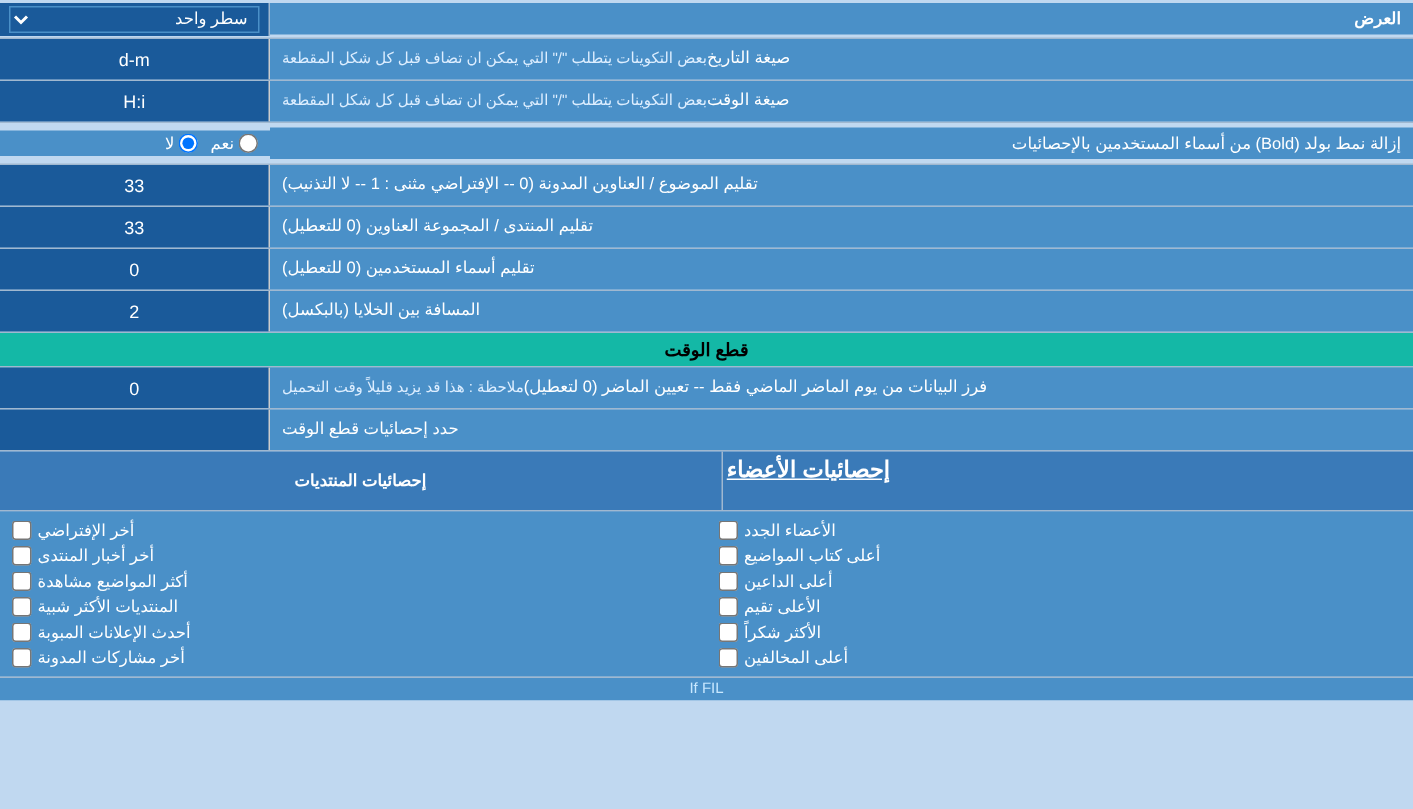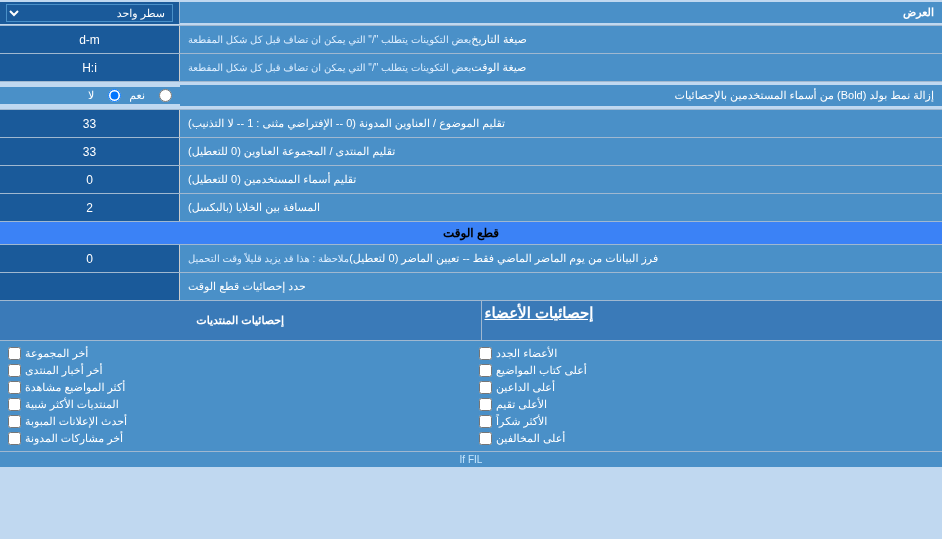--- a/index.html
+++ b/index.html
@@ -53,21 +53,21 @@
       background: #1a5a9a;
       border: none;
       color: #fff;
       text-align: center;
       font-size: 12px;
       width: 100%;
       outline: none;
       direction: ltr;
     }
     .section-header {
-      background: #3b82f6;
+      background: #14b8a6;
       color: #000;
       font-weight: bold;
       text-align: center;
       padding: 4px 8px;
       width: 100%;
       border-bottom: 1px solid #a0b8d0;
       font-size: 12px;
     }
     
     .top-row {
@@ -128,21 +128,21 @@
       align-items: center;
       justify-content: flex-start;
       gap: 8px;
       direction: rtl;
     }
     .radio-row-input label {
       color: #fff;
       font-size: 11px;
       display: flex;
       align-items: center;
-      gap: 14px;
+      gap: 3px;
     }
     
     .checkboxes-area {
       display: flex;
       width: 100%;
       background: #4a90c8;
       padding: 4px 0;
     }
     .checkbox-col {
       flex: 1;
@@ -299,21 +299,21 @@
         <input type="checkbox" style="">
       </div>
       <div class="checkbox-item">
         <span>أعلى المخالفين</span>
         <input type="checkbox" style="">
       </div>
     </div>
 
     <div class="checkbox-col">
       <div class="checkbox-item">
-        <span>أخر المجموعة</span>
+        <span>أخر الإفتراضي</span>
         <input type="checkbox" style="">
       </div>
       <div class="checkbox-item">
         <span>أخر أخبار المنتدى</span>
         <input type="checkbox" style="">
       </div>
       <div class="checkbox-item">
         <span>أكثر المواضيع مشاهدة</span>
         <input type="checkbox" style="">
       </div>

